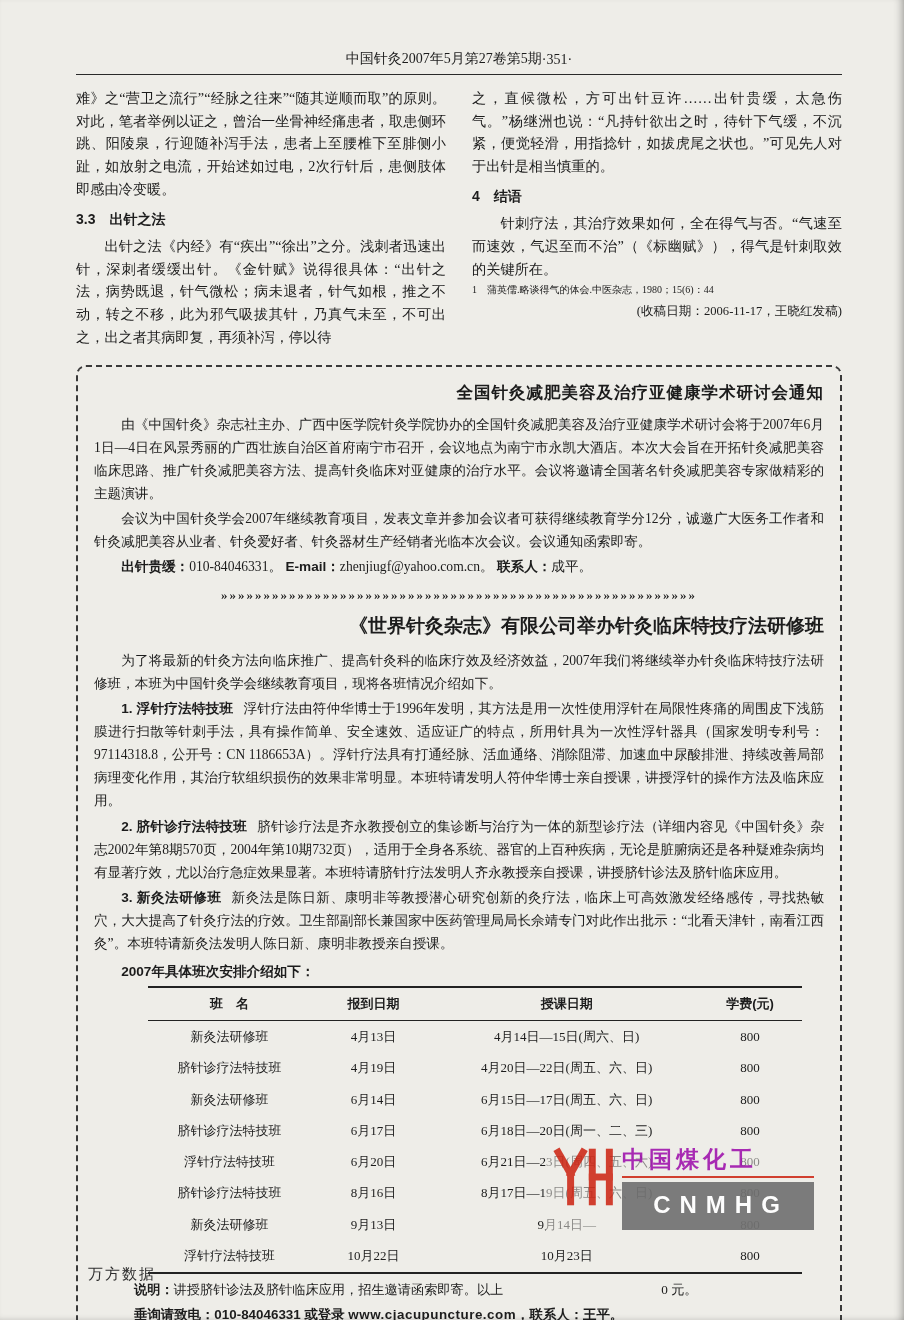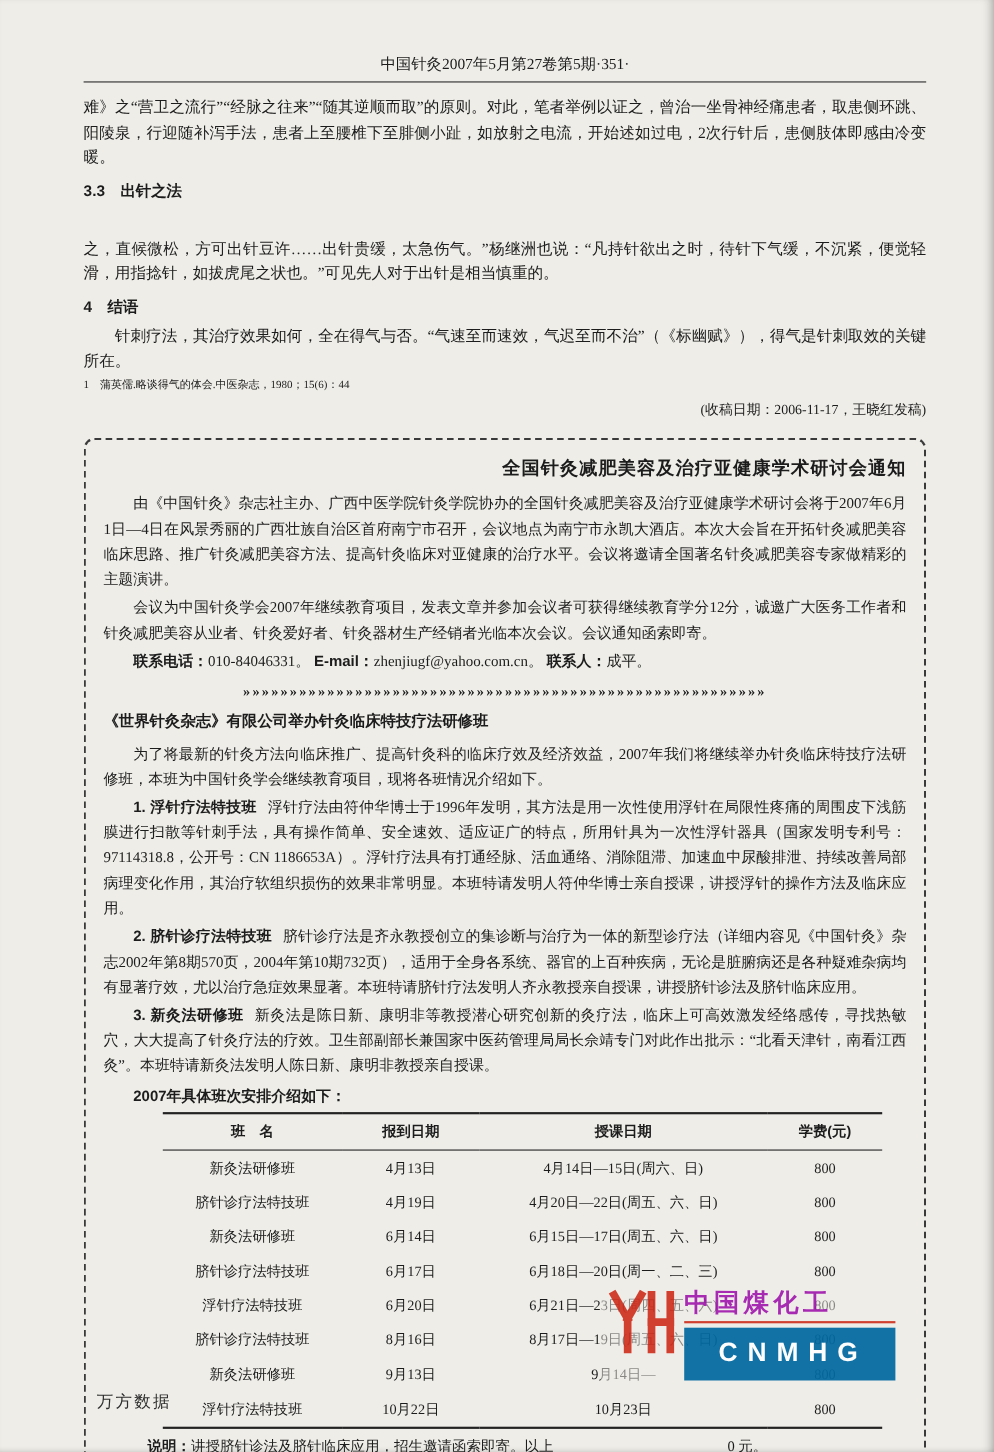--- a/index.html
+++ b/index.html
@@ -7,37 +7,37 @@
     position:relative;width:904px;height:1320px;margin:0 auto;
     background:#eeede8;overflow:hidden;color:#1c1c1c;
     font-family:"Liberation Serif","DejaVu Serif",serif;
     box-shadow:inset -8px 0 10px -7px rgba(0,0,0,.38), inset 0 -4px 6px -4px rgba(0,0,0,.15);
   }
   .content{padding:50px 62px 0 76px;}
   
   .hdr{display:flex;justify-content:center;align-items:flex-end;
        font-size:14px;padding-bottom:6px;border-bottom:1.6px solid #2a2a2a;}
   
-  .article{display:flex;gap:26px;margin-top:12px;font-size:14.2px;line-height:1.6;text-align:justify;flex-direction:column;}
+  .article{display:flex;gap:26px;margin-top:12px;font-size:14.2px;line-height:1.6;text-align:justify;}
   .col{flex:1 1 0;}
   .article p{margin:0;}
   .indent{text-indent:2em;}
   .sec-h{font-family:"Liberation Sans","DejaVu Sans",sans-serif;font-weight:700;
          font-size:14px;margin:7px 0 5px;}
   .ref{font-size:10px;margin-top:2px;}
   .received{font-size:12.6px;text-align:right;margin-top:3px;}
   
   .box{margin-top:16px;border:2.2px dashed #3a3a3a;border-radius:10px;
        padding:10px 16px 12px;font-size:13.6px;line-height:1.7;text-align:justify;}
   .n1-title{text-align:right;font-weight:700;font-size:16.5px;letter-spacing:1px;margin:2px 0 6px;}
   .box p{margin:0 0 2px;}
   .blabel{font-family:"Liberation Sans","DejaVu Sans",sans-serif;font-weight:700;}
   .sep{text-align:center;font-weight:700;font-size:13px;letter-spacing:2px;
        margin:6px 0 4px;white-space:nowrap;overflow:hidden;}
-  .n2-title{text-align:left;font-weight:700;font-size:14px;
+  .n2-title{text-align:right;font-weight:700;font-size:19px;
        font-family:"Liberation Sans","DejaVu Sans",sans-serif;margin:4px 0 6px;}
   .item-label{font-family:"Liberation Sans","DejaVu Sans",sans-serif;font-weight:700;margin-right:10px;}
   .sched-h{font-family:"Liberation Sans","DejaVu Sans",sans-serif;font-weight:700;
        text-indent:2em;margin:5px 0 3px;}
   
   .tbl-wrap{position:relative;margin:2px 8px 0 40px;}
   table{width:96%;margin:0 auto;border-collapse:collapse;font-size:13px;
         border-top:2.2px solid #222;border-bottom:2.2px solid #222;}
   th{font-family:"Liberation Sans","DejaVu Sans",sans-serif;font-weight:700;
      border-bottom:1.2px solid #222;padding:5px 4px;text-align:center;}
@@ -48,58 +48,59 @@
            font-family:"Liberation Sans","DejaVu Sans",sans-serif;}
   .inquiry .url{text-decoration:underline;letter-spacing:.5px;}
   
   .wm{position:absolute;right:-4px;top:156px;width:262px;opacity:.93;
       background:rgba(238,237,232,.55);padding:4px 6px;}
   .wm-row{display:flex;align-items:flex-start;}
   .wm-right{flex:1;}
   .wm-cn{color:#a21caf;font-size:23px;font-weight:700;letter-spacing:4px;
          font-family:"Liberation Sans","DejaVu Sans",sans-serif;line-height:1.2;}
   .wm-rule{height:2.5px;background:#cf3222;margin:2px 0 4px;}
-  .wm-en{background:#0369a1;color:#fff;font-family:"Liberation Sans","DejaVu Sans",sans-serif;
+  .wm-en{background:#737373;color:#fff;font-family:"Liberation Sans","DejaVu Sans",sans-serif;
          font-weight:700;font-size:24px;letter-spacing:9px;text-align:center;
          padding:3px 2px 4px 8px;}
   
   .wanfang{position:absolute;left:88px;bottom:36px;font-size:15px;letter-spacing:2px;color:#2e2e2e;}
 </style>
 </head>
 <body>
 
 <div class="page">
   <div class="content">
 
     <div class="hdr">
       <span>中国针灸2007年5月第27卷第5期</span>
       <span>·351·</span>
     </div>
 
     <div class="article">
       <div class="col">
         <p>难》之“营卫之流行”“经脉之往来”“随其逆顺而取”的原则。对此，笔者举例以证之，曾治一坐骨神经痛患者，取患侧环跳、阳陵泉，行迎随补泻手法，患者上至腰椎下至腓侧小趾，如放射之电流，开始述如过电，2次行针后，患侧肢体即感由冷变暖。</p>
         <div class="sec-h">3.3　出针之法</div>
+        <p class="indent">出针之法《内经》有“疾出”“徐出”之分。浅刺者迅速出针，深刺者缓缓出针。《金针赋》说得很具体：“出针之法，病势既退，针气微松；病未退者，针气如根，推之不动，转之不移，此为邪气吸拔其针，乃真气未至，不可出之，出之者其病即复，再须补泻，停以待</p>
       </div>
       <div class="col">
         <p>之，直候微松，方可出针豆许……出针贵缓，太急伤气。”杨继洲也说：“凡持针欲出之时，待针下气缓，不沉紧，便觉轻滑，用指捻针，如拔虎尾之状也。”可见先人对于出针是相当慎重的。</p>
         <div class="sec-h">4　结语</div>
         <p class="indent">针刺疗法，其治疗效果如何，全在得气与否。“气速至而速效，气迟至而不治”（《标幽赋》），得气是针刺取效的关键所在。</p>
         <div class="ref">1　蒲英儒.略谈得气的体会.中医杂志，1980；15(6)：44</div>
         <div class="received">(收稿日期：2006-11-17，王晓红发稿)</div>
       </div>
     </div>
 
     <div class="box">
 
       <div class="n1-title">全国针灸减肥美容及治疗亚健康学术研讨会通知</div>
       <p class="indent">由《中国针灸》杂志社主办、广西中医学院针灸学院协办的全国针灸减肥美容及治疗亚健康学术研讨会将于2007年6月1日—4日在风景秀丽的广西壮族自治区首府南宁市召开，会议地点为南宁市永凯大酒店。本次大会旨在开拓针灸减肥美容临床思路、推广针灸减肥美容方法、提高针灸临床对亚健康的治疗水平。会议将邀请全国著名针灸减肥美容专家做精彩的主题演讲。</p>
       <p class="indent">会议为中国针灸学会2007年继续教育项目，发表文章并参加会议者可获得继续教育学分12分，诚邀广大医务工作者和针灸减肥美容从业者、针灸爱好者、针灸器材生产经销者光临本次会议。会议通知函索即寄。</p>
       <p class="indent">
-        <span class="blabel">联系电话：</span><span>010-84046331。</span>
+        <span class="blabel">出针贵缓：</span><span>010-84046331。</span>
         <span class="blabel">E-mail：</span><span>zhenjiugf@yahoo.com.cn。</span>
         <span class="blabel">联系人：</span><span>成平。</span>
       </p>
 
       <div class="sep">»»»»»»»»»»»»»»»»»»»»»»»»»»»»»»»»»»»»»»»»»»»»»»»»»»»»»»»»</div>
 
       <div class="n2-title">《世界针灸杂志》有限公司举办针灸临床特技疗法研修班</div>
       <p class="indent">为了将最新的针灸方法向临床推广、提高针灸科的临床疗效及经济效益，2007年我们将继续举办针灸临床特技疗法研修班，本班为中国针灸学会继续教育项目，现将各班情况介绍如下。</p>
 
       <p class="indent">

